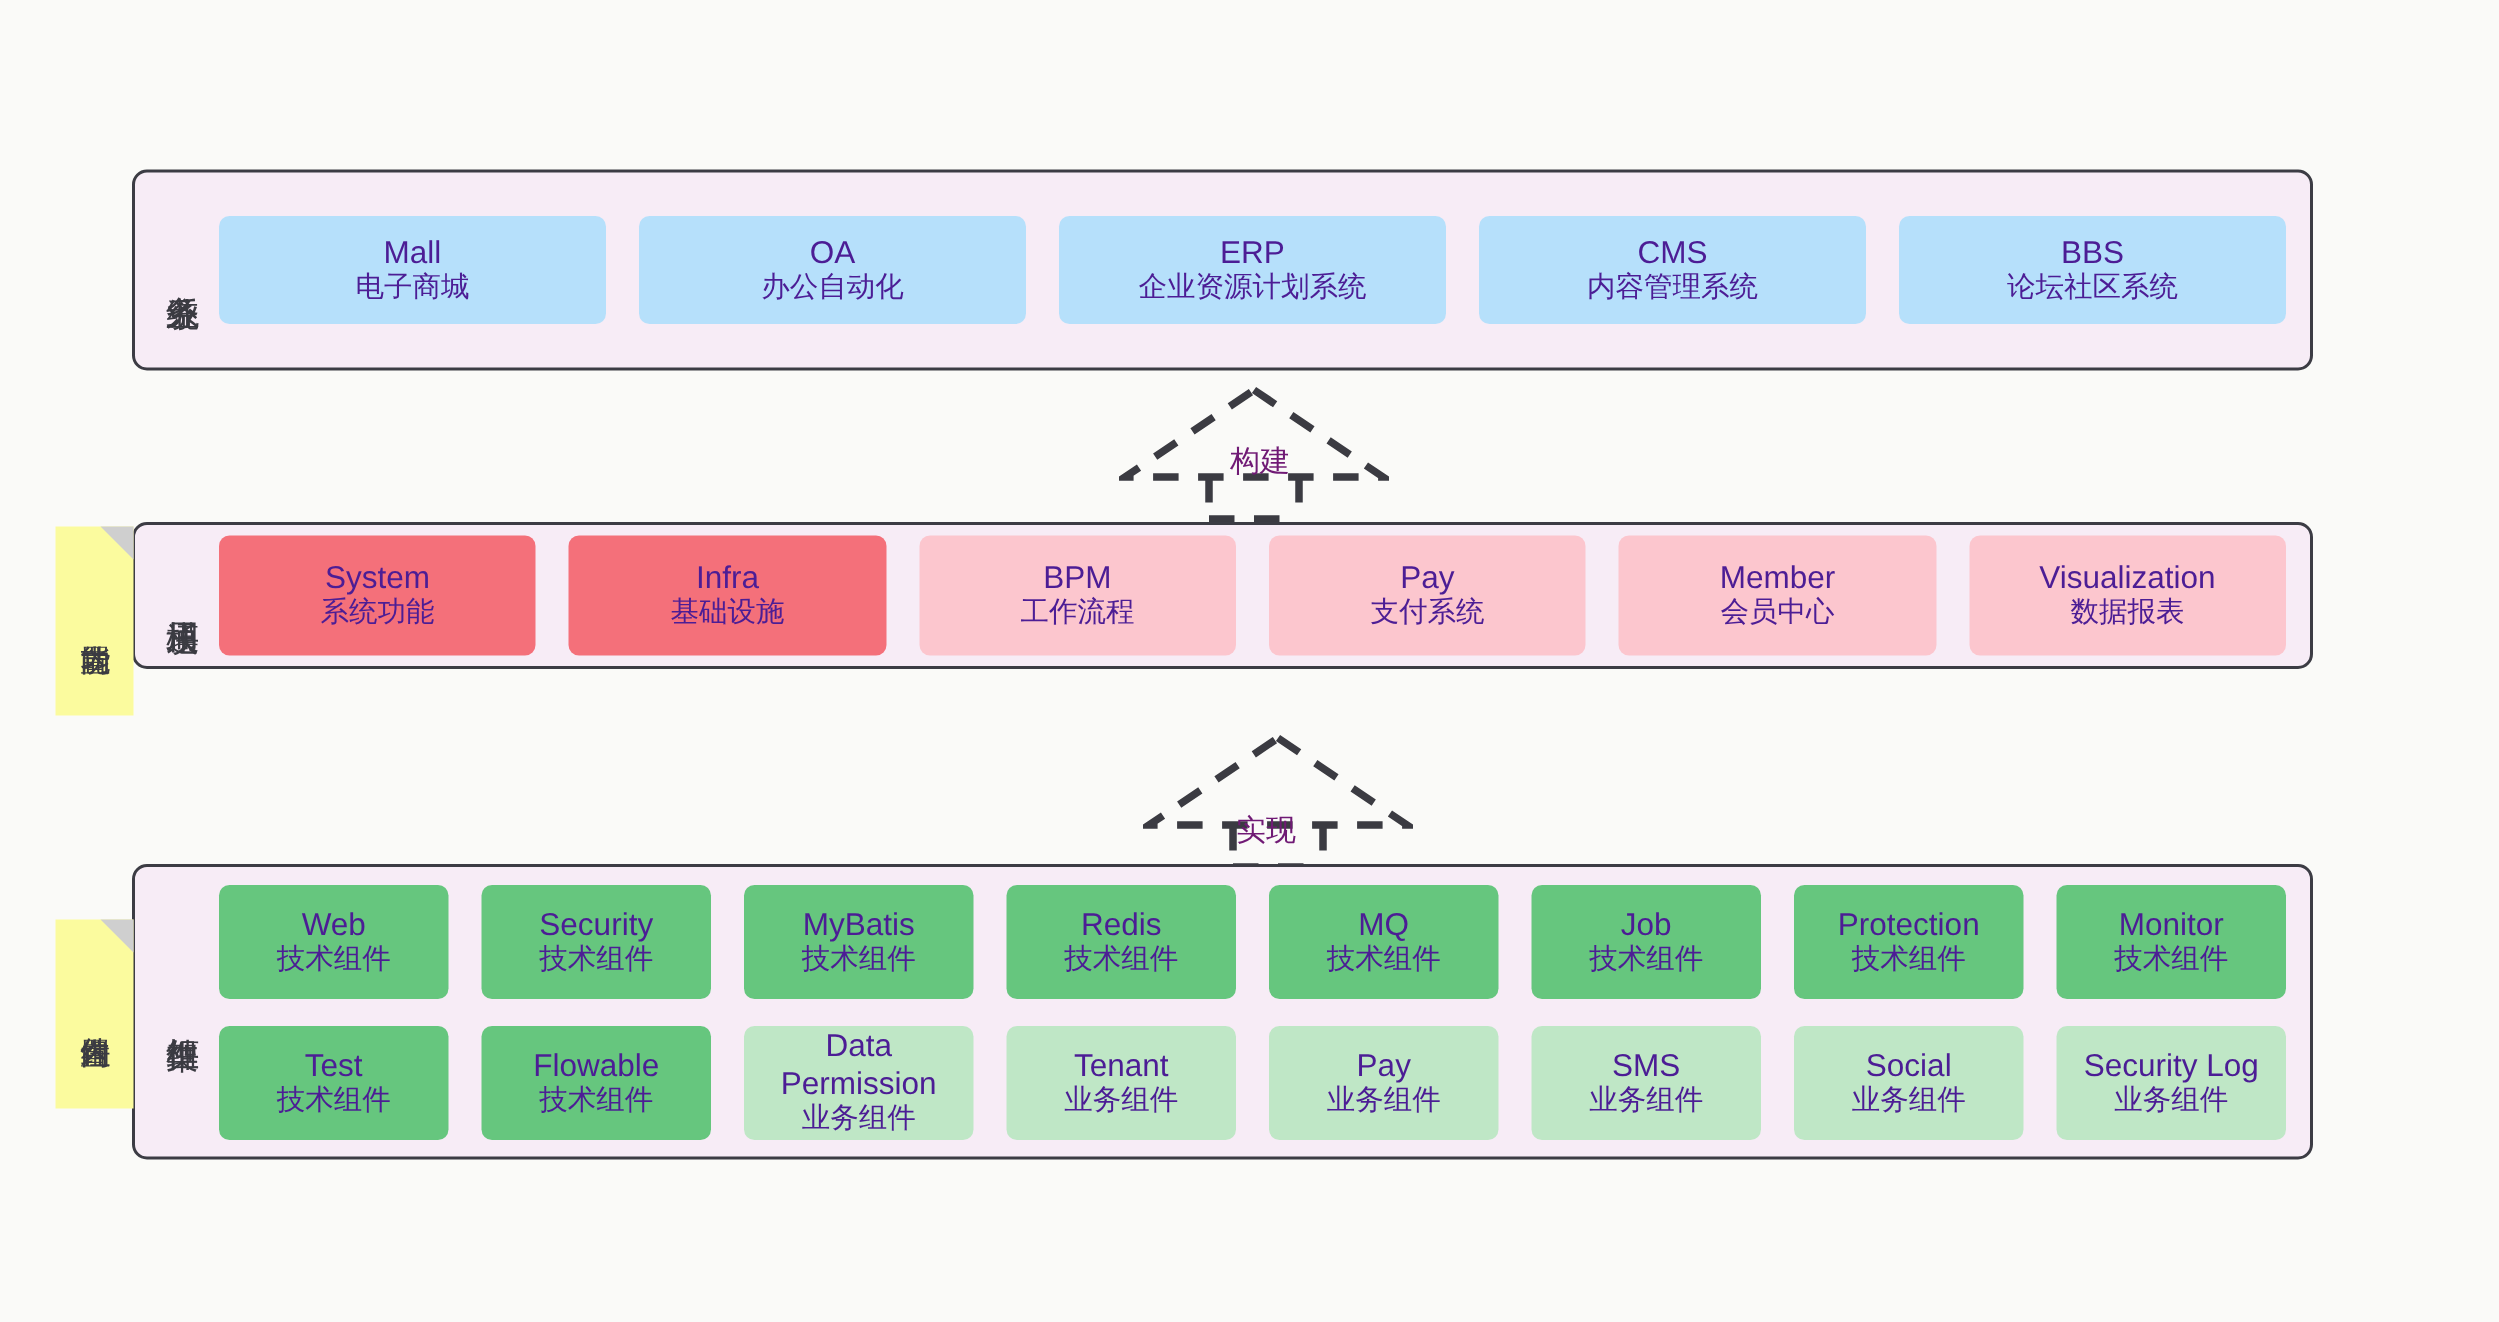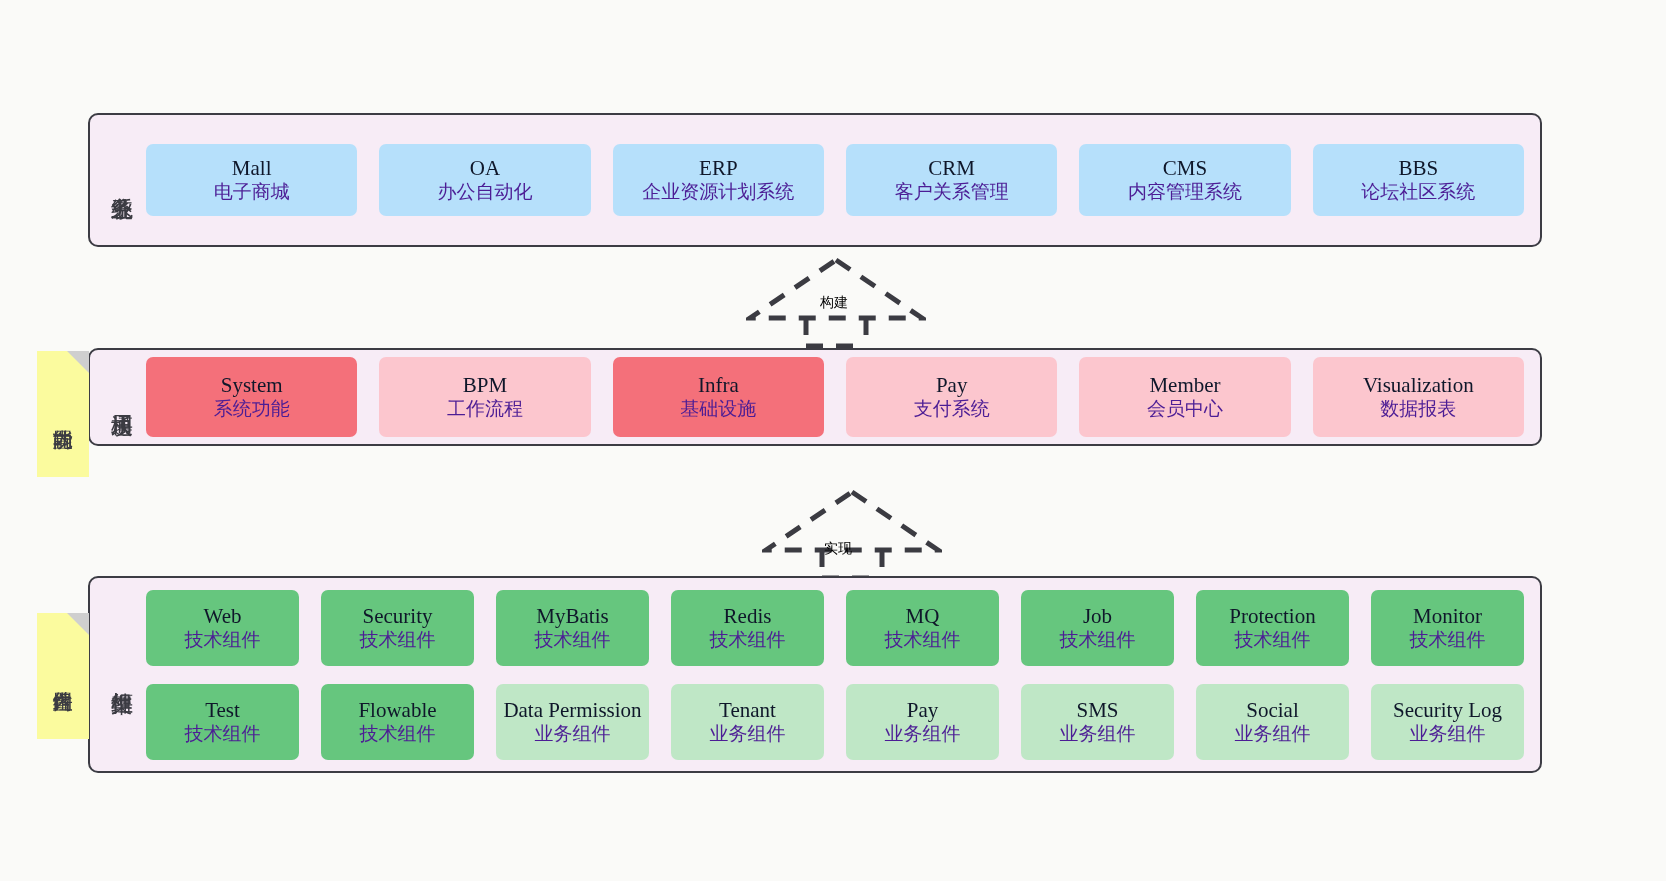--- a/index.html
+++ b/index.html
@@ -74,22 +74,21 @@
     flex-direction: column;
     align-items: center;
     justify-content: center;
     text-align: center;
     line-height: 1.2;
     box-sizing: border-box;
     padding: 4px 6px;
   }
   .card .t1 {
     font-size: 21px;
-    color: #0f172a;
-    font-family: Liberation Serif, serif;
+    color: #4c1d95;
   }
   .card .t2 {
     font-size: 19px;
     color: #4c1d95;
   }
 
   
   .c-blue      { background: #b6e0fb; }
   .c-red       { background: #f4707a; }
   .c-pink      { background: #fcc6ce; }
@@ -138,22 +137,22 @@
   .arrow {
     position: absolute;
     width: 180px;
     height: 92px;
   }
   #arrow-build   { left: 746px; top: 256px; }
   #arrow-realize { left: 762px; top: 488px; }
 
   .arrow-label {
     position: absolute;
-    font-size: 14px;
-    color: #000000;
+    font-size: 20px;
+    color: #701a75;
     background: transparent;
     white-space: nowrap;
   }
   #arrow-build-label   { left: 820px; top: 294px; }
   #arrow-realize-label { left: 824px; top: 540px; }
 </style>
 </head>
 <body>
 
 <div id="canvas">
@@ -166,24 +165,20 @@
           <span class="t1">Mall</span>
           <span class="t2">电子商城</span>
         </div>
         <div class="card c-blue">
           <span class="t1">OA</span>
           <span class="t2">办公自动化</span>
         </div>
         <div class="card c-blue">
           <span class="t1">ERP</span>
           <span class="t2">企业资源计划系统</span>
-        </div>
-        <div class="card c-blue">
-          <span class="t1">CRM</span>
-          <span class="t2">客户关系管理</span>
         </div>
         <div class="card c-blue">
           <span class="t1">CMS</span>
           <span class="t2">内容管理系统</span>
         </div>
         <div class="card c-blue">
           <span class="t1">BBS</span>
           <span class="t2">论坛社区系统</span>
         </div>
       </div>
@@ -197,27 +192,27 @@
   <div class="arrow-label" id="arrow-build-label">构建</div>
 
   <div class="layer" id="layer-common">
     <div class="layer-label">通用模块</div>
     <div class="cards">
       <div class="card-row">
         <div class="card c-red">
           <span class="t1">System</span>
           <span class="t2">系统功能</span>
         </div>
+        <div class="card c-red">
+          <span class="t1">Infra</span>
+          <span class="t2">基础设施</span>
+        </div>
         <div class="card c-pink">
           <span class="t1">BPM</span>
           <span class="t2">工作流程</span>
-        </div>
-        <div class="card c-red">
-          <span class="t1">Infra</span>
-          <span class="t2">基础设施</span>
         </div>
         <div class="card c-pink">
           <span class="t1">Pay</span>
           <span class="t2">支付系统</span>
         </div>
         <div class="card c-pink">
           <span class="t1">Member</span>
           <span class="t2">会员中心</span>
         </div>
         <div class="card c-pink">

